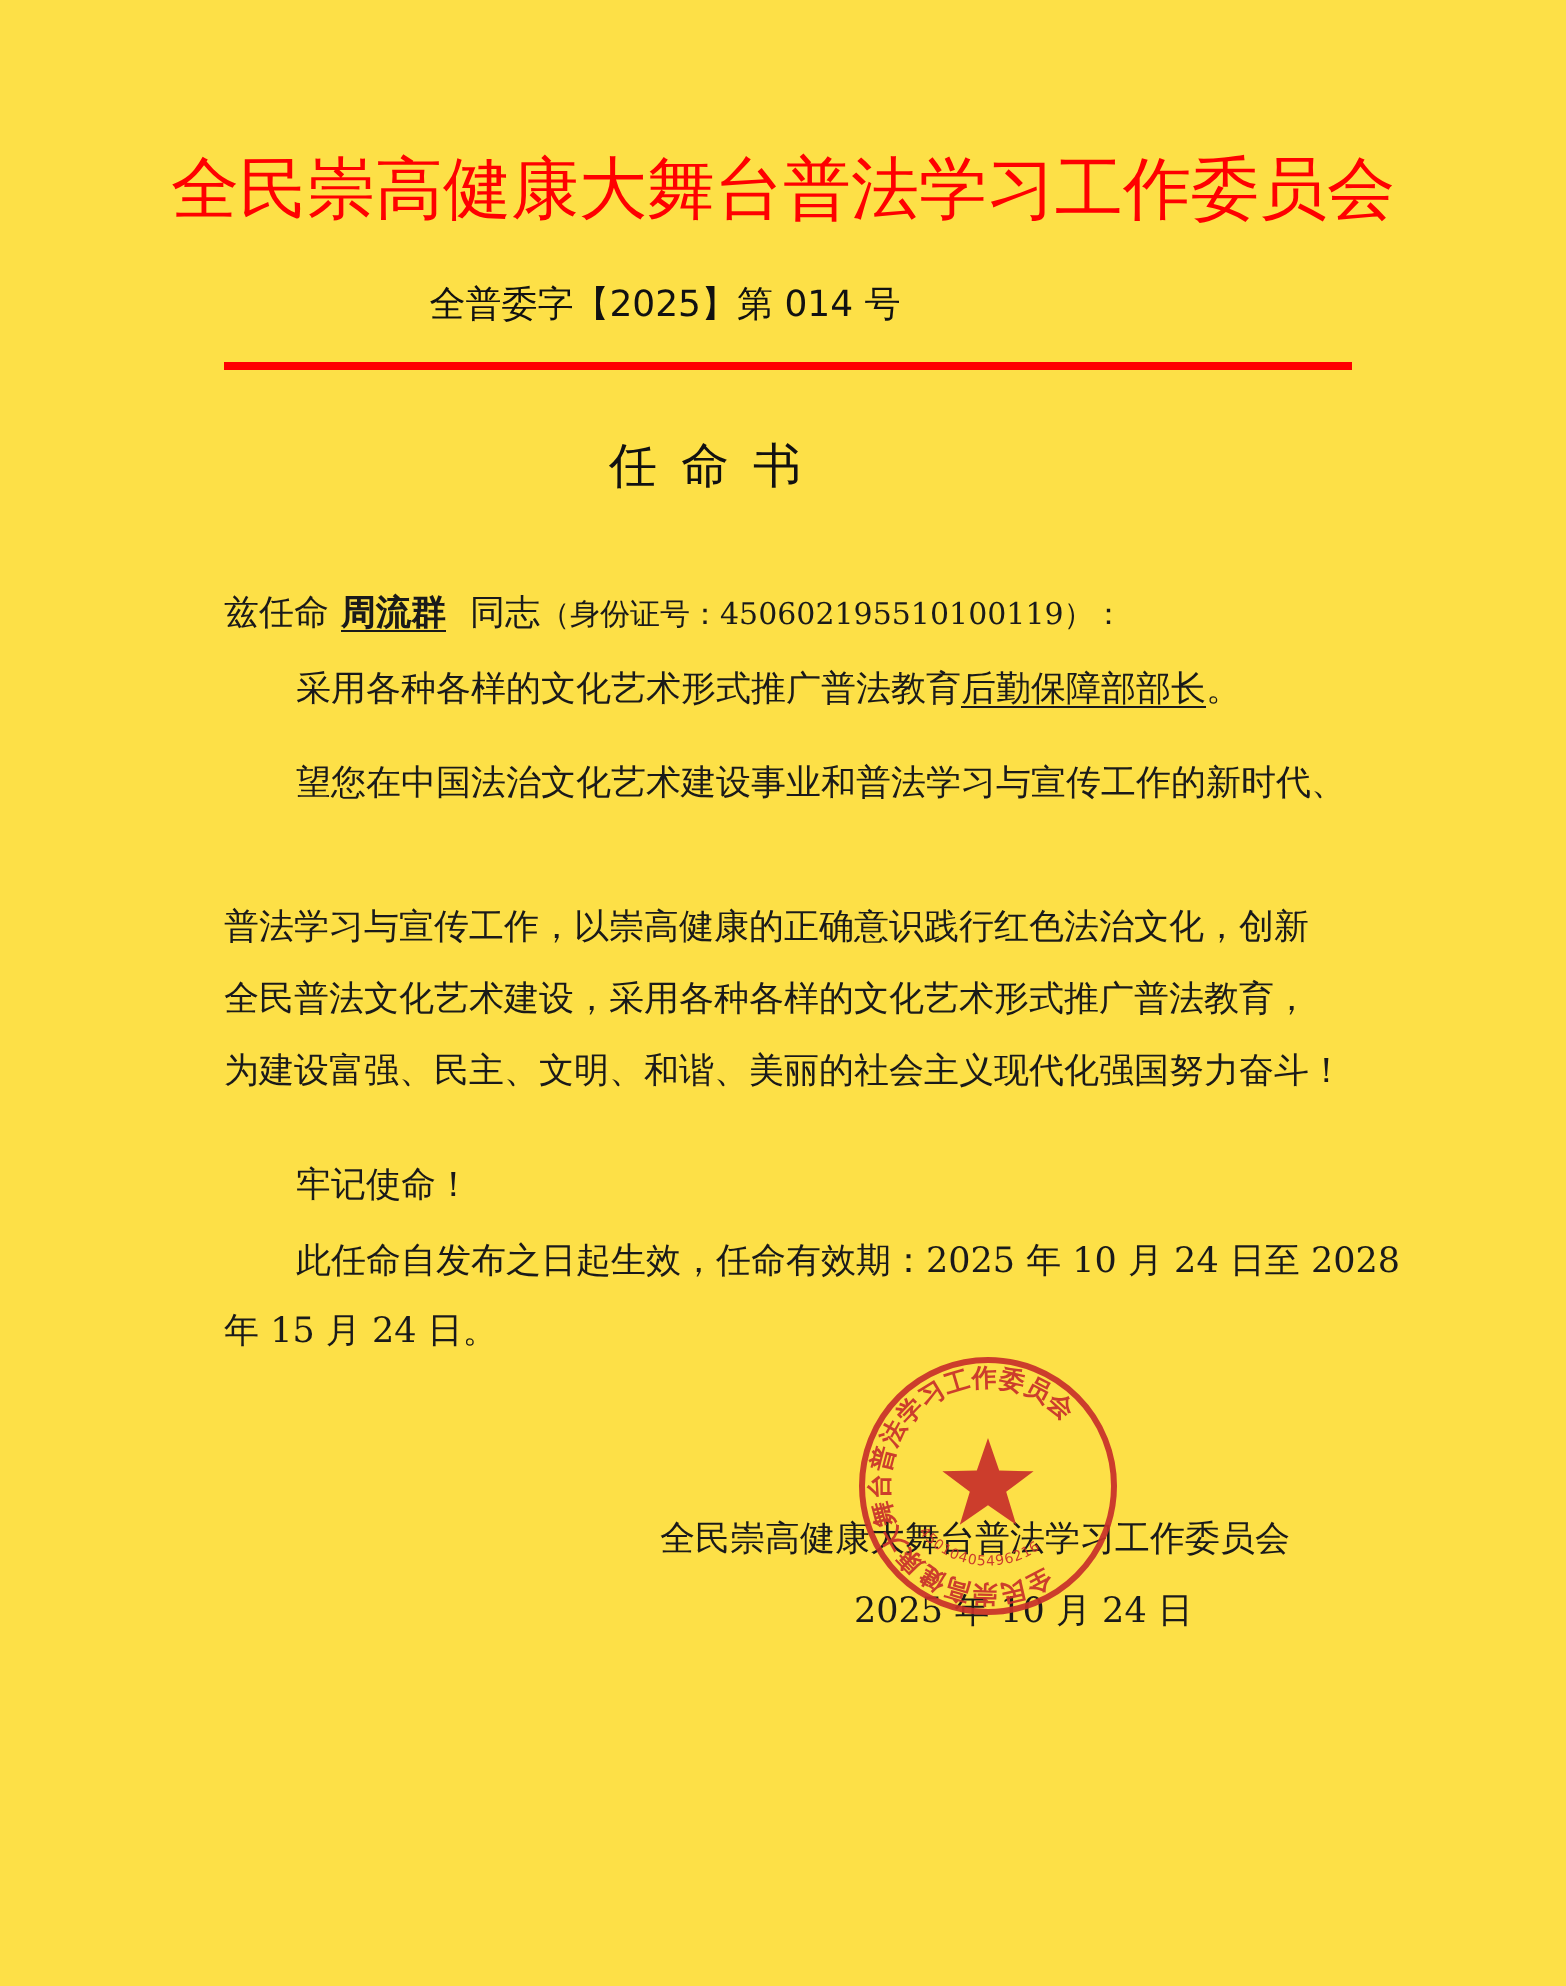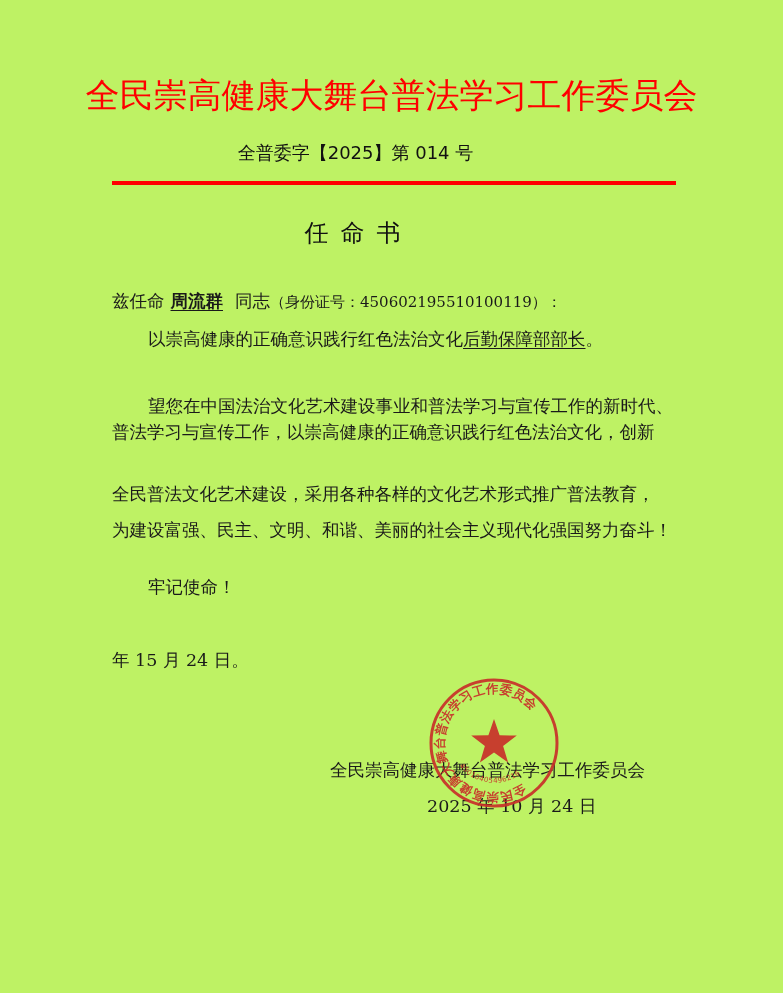--- a/index.html
+++ b/index.html
@@ -1,42 +1,42 @@
 <!DOCTYPE html>
 <html><head>
 <meta charset="utf-8">
 <style>
   html, body { margin: 0; padding: 0; background: #ffffff; }
   body { width: 783px; height: 993px; position: relative; overflow: hidden; }
-  .page { position: absolute; left: 0; top: 0; width: 783px; height: 993px; background: #bef264; }
+  .page { position: absolute; left: 0; top: 0; width: 783px; height: 993px; background: #fde047; }
 
   .org-header {
     position: absolute; left: 0; width: 783px; top: 72px;
     text-align: center; font-family: "DejaVu Sans", "Liberation Sans", sans-serif;
     font-size: 34px; line-height: 46px; color: #ff0000; letter-spacing: 0px; white-space: nowrap;
   }
   .doc-number {
     position: absolute; left: 0; width: 665px; top: 140px; text-align: center;
     font-family: "DejaVu Sans", "Liberation Sans", sans-serif;
-    font-size: 18px; line-height: 26px; color: #111111; white-space: nowrap; margin-left: 23px;
+    font-size: 18px; line-height: 26px; color: #111111; white-space: nowrap;
   }
   .red-rule {
     position: absolute; left: 112px; top: 181px; width: 564px; height: 4px; background: #ff0000;
   }
   .doc-title {
     position: absolute; left: 0; width: 705px; top: 216px; text-align: center;
     font-family: "DejaVu Sans", "Liberation Sans", sans-serif;
     font-size: 24px; line-height: 34px; color: #111111; letter-spacing: 12px; padding-left: 12px; box-sizing: border-box;
   }
 
   .body-text {
     font-family: "DejaVu Serif", "Liberation Serif", serif;
     font-size: 17.5px; color: #1a1a1a; white-space: nowrap;
   }
-  .line { position: absolute; left: 112px; line-height: 24px; }
+  .line { position: absolute; left: 112px; line-height: 36px; }
   .indent { left: 148px; }
 
   .name-fill {
     display: inline-block; text-decoration: underline; text-underline-offset: 3px;
     font-family: "DejaVu Sans", "Liberation Sans", sans-serif; font-weight: bold; padding: 0 12px 0 6px;
   }
   .id-paren { font-size: 15px; }
   .position-underline { text-decoration: underline; text-underline-offset: 3px; margin-top: 40px; }
 
   .sig-org { position: absolute; left: 330px; top: 756px; line-height: 28px; }
@@ -55,29 +55,30 @@
   <div class="org-header">全民崇高健康大舞台普法学习工作委员会</div>
   <div class="doc-number">全普委字【2025】第 014 号</div>
   <div class="red-rule"></div>
   <div class="doc-title">任命书</div>
 
   <div class="body-text line" style="top:289px;">
     <span>兹任命</span><span class="name-fill">周流群</span><span>同志</span><span class="id-paren">（身份证号：450602195510100119）：</span>
   </div>
 
   <div class="body-text line indent" style="top:327px;">
-    <span>以崇高健康的正确意识践行红色法治文化</span><span class="position-underline">后勤保障部部长</span><span>。</span>
+    <span>采用各种各样的文化艺术形式推广普法教育</span><span class="position-underline">后勤保障部部长</span><span>。</span>
   </div>
 
-  <div class="body-text line indent" style="top:374px;margin-top:20px;">望您在中国法治文化艺术建设事业和普法学习与宣传工作的新时代、</div>
-  <div class="body-text line" style="top:420px;">普法学习与宣传工作，以崇高健康的正确意识践行红色法治文化，创新</div>
+  <div class="body-text line indent" style="top:374px;">望您在中国法治文化艺术建设事业和普法学习与宣传工作的新时代、</div>
+  <div class="body-text line" style="top:446px;">普法学习与宣传工作，以崇高健康的正确意识践行红色法治文化，创新</div>
   <div class="body-text line" style="top:518px;">为建设富强、民主、文明、和谐、美丽的社会主义现代化强国努力奋斗！</div>
   <div class="body-text line" style="top:482px;">全民普法文化艺术建设，采用各种各样的文化艺术形式推广普法教育，</div>
 
   <div class="body-text line indent" style="top:575px;">牢记使命！</div>
+  <div class="body-text line indent" style="top:613px;">此任命自发布之日起生效，任命有效期：2025 年 10 月 24 日至 2028</div>
   <div class="body-text line" style="top:648px;">年 15 月 24 日。</div>
 
   <div class="body-text sig-org">全民崇高健康大舞台普法学习工作委员会</div>
   <div class="body-text sig-date">2025 年 10 月 24 日</div>
 
   <svg class="seal" viewBox="0 0 132 132">
     <defs>
       <path id="sealArc" d="M 66 66 m -50 0 a 50 50 0 1 1 100 0 a 50 50 0 1 1 -100 0"></path>
       <path id="sealArcBottom" d="M 28 84 A 44 44 0 0 0 104 84"></path>
     </defs>

